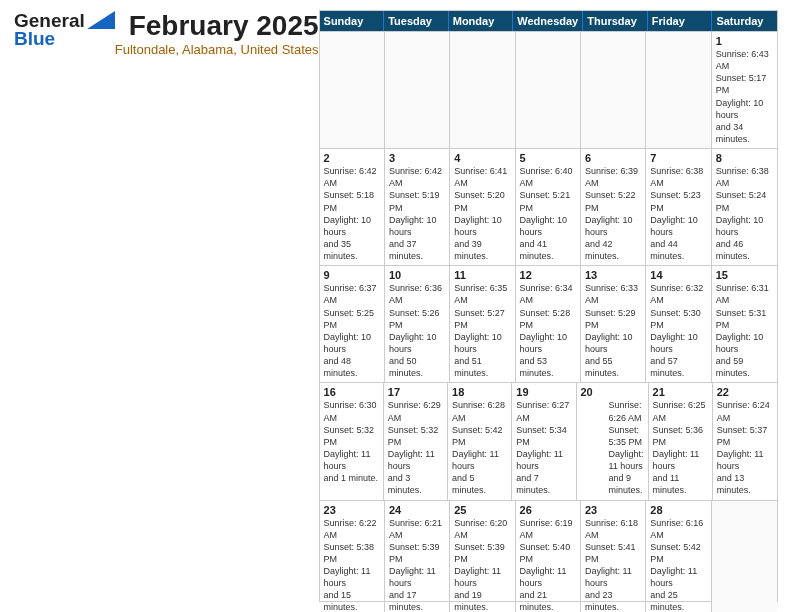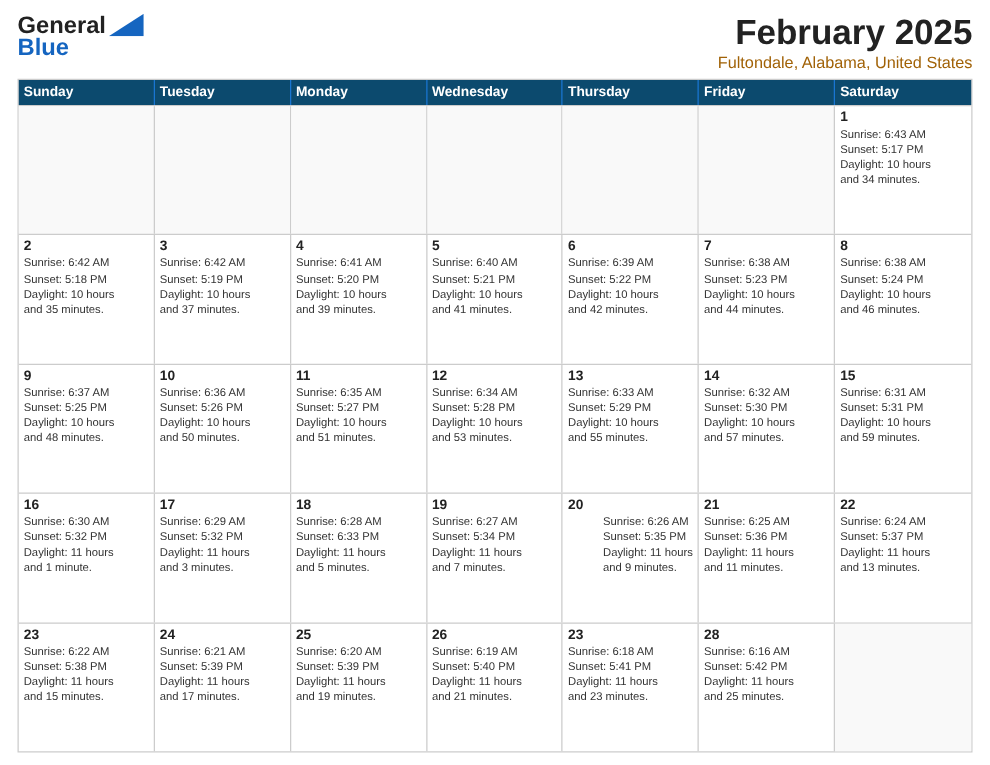--- a/index.html
+++ b/index.html
@@ -7,21 +7,21 @@
       font-family: Arial, sans-serif;
       background: #fff;
       width: 792px;
       height: 612px;
       overflow: hidden;
     }
     .page {
       width: 792px;
       height: 612px;
       display: flex;
-      flex-direction: column;
+      flex-direction: row;
       padding: 10px 14px 10px 14px;
       border-radius: 10px;
     }
     .header {
       display: flex;
       justify-content: space-between;
       align-items: flex-start;
       margin-bottom: 6px;
     }
     .logo {
@@ -258,21 +258,21 @@
           <div class="cal-cell">
             <div class="day-num">17</div>
             <div class="day-info" style="white-space: pre-line;">Sunrise: 6:29 AM
 Sunset: 5:32 PM
 Daylight: 11 hours
 and 3 minutes.</div>
           </div>
           <div class="cal-cell">
             <div class="day-num">18</div>
             <div class="day-info" style="white-space: pre-line;">Sunrise: 6:28 AM
-Sunset: 6:33 PM
+Sunset: 5:42 PM
 Daylight: 11 hours
 and 5 minutes.</div>
           </div>
           <div class="cal-cell">
             <div class="day-num">19</div>
             <div class="day-info" style="white-space: pre-line;">Sunrise: 6:27 AM
 Sunset: 5:34 PM
 Daylight: 11 hours
 and 7 minutes.</div>
           </div>

